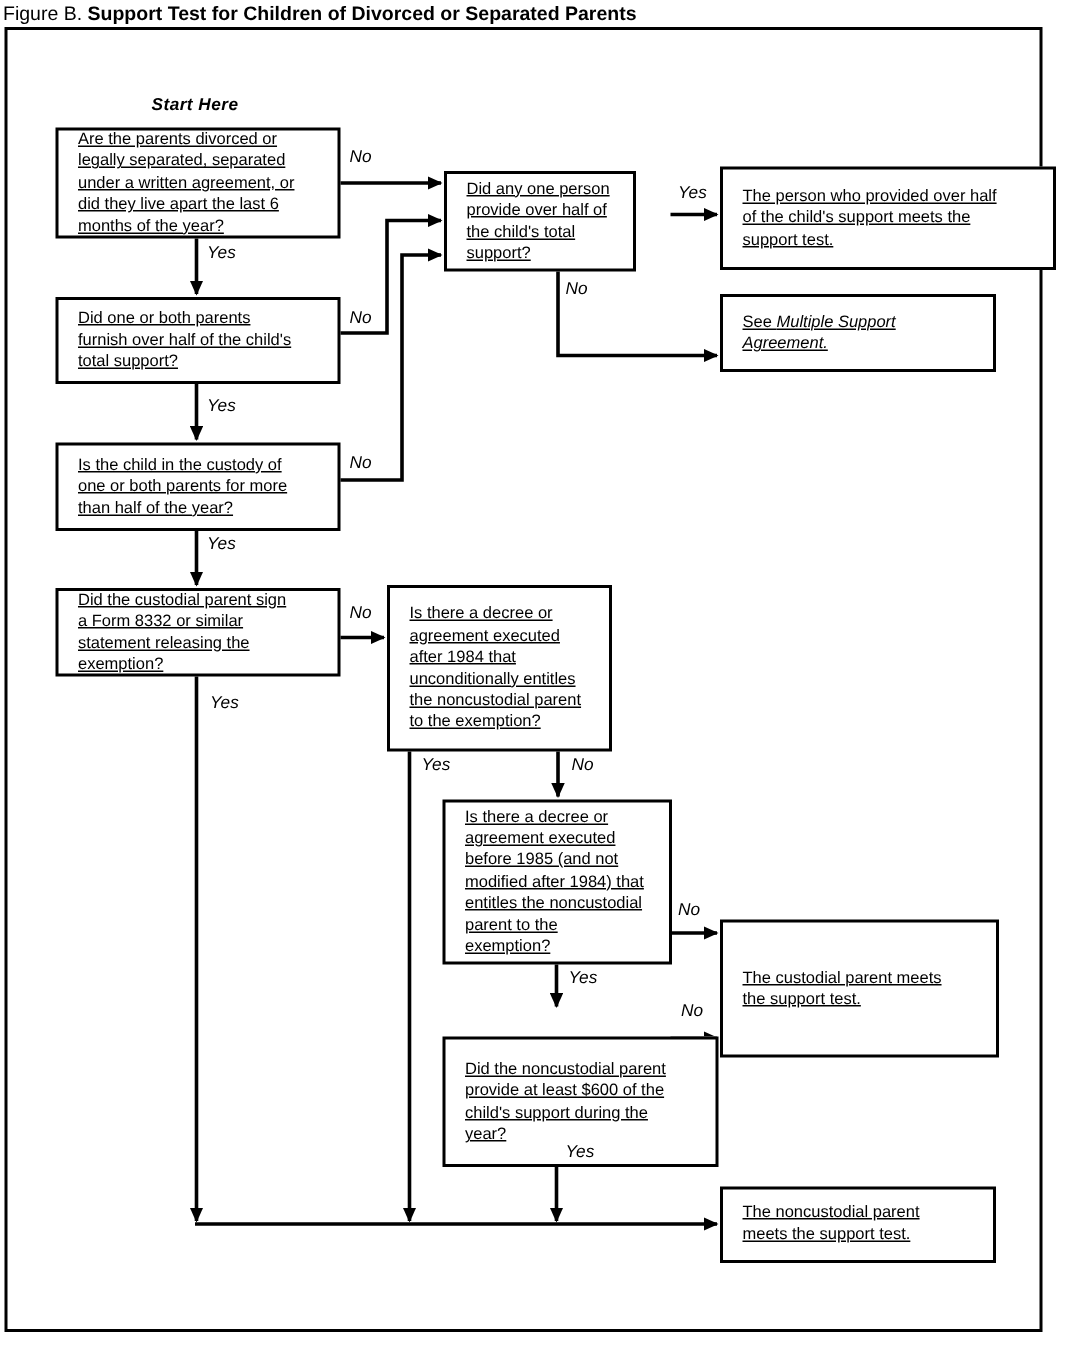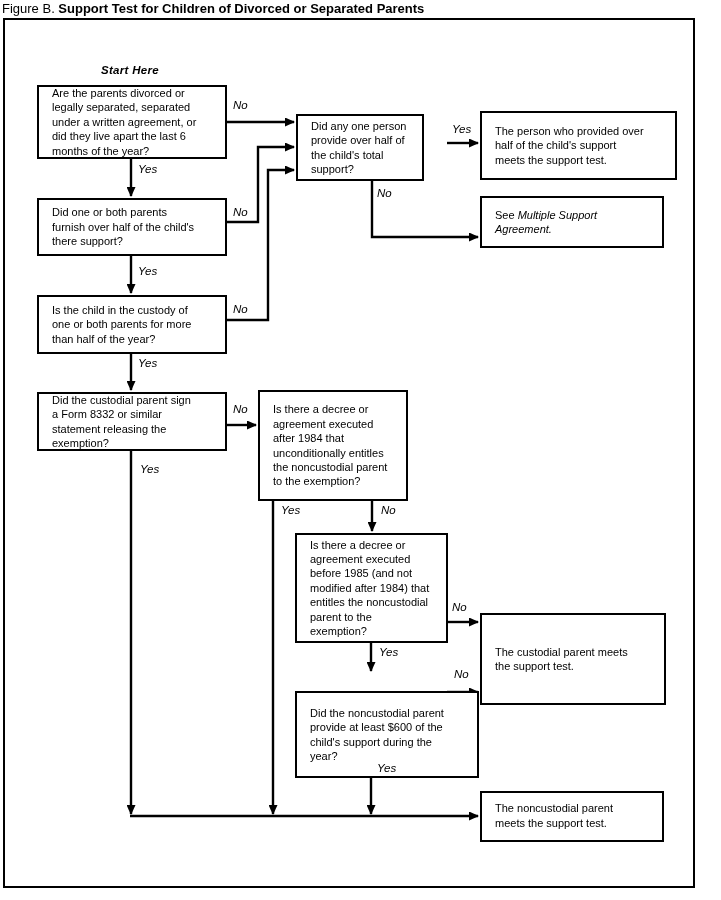--- a/index.html
+++ b/index.html
@@ -3,35 +3,35 @@
 <meta charset="utf-8">
 <style>
   html,body{margin:0;padding:0;background:#fff;}
   body{width:721px;height:900px;font-family:"Liberation Sans",sans-serif;color:#000;}
   .canvas{position:relative;width:721px;height:900px;overflow:hidden;}
   .fig-title{position:absolute;left:2px;top:1px;font-size:13px;white-space:nowrap;}
   .fig-title .bold{font-weight:bold;}
   .frame{position:absolute;left:3px;top:18px;width:692px;height:870px;border:2px solid #000;box-sizing:border-box;}
   .start{position:absolute;left:101px;top:64px;font-size:11.5px;font-weight:bold;font-style:italic;letter-spacing:.3px;}
   .node{position:absolute;border:2px solid #000;background:#fff;box-sizing:border-box;
-        font-size:11px;line-height:14.4px;display:flex;align-items:center;}
+        font-size:11px;line-height:14.4px;display:flex;align-items:center;text-decoration:underline;}
   .node > span{display:block;width:100%;}
   .lab{position:absolute;font-size:11.5px;font-style:italic;white-space:nowrap;}
   svg.wires{position:absolute;left:0;top:0;width:721px;height:900px;}
   svg.wires polyline, svg.wires line{fill:none;stroke:#000;stroke-width:2.4;}
   
   #q1{left:37px;top:85px;width:190px;height:74px;padding:2px 17px 2px 13px;}
   #q2{left:37px;top:198px;width:190px;height:58px;padding:2px 27px 2px 13px;}
   #q3{left:37px;top:295px;width:190px;height:59px;padding:2px 27px 2px 13px;}
   #q4{left:37px;top:392px;width:190px;height:59px;padding:2px 27px 2px 13px;}
   #q5{left:258px;top:390px;width:150px;height:111px;padding:2px 8px 2px 13px;}
   #q6{left:295px;top:533px;width:153px;height:110px;padding:2px 16px 2px 13px;}
   #q7{left:295px;top:673px;width:184px;height:87px;padding:2px 18px 2px 13px;margin-top:18px;}
   #anyone{left:296px;top:114px;width:128px;height:67px;padding:2px 8px 2px 13px;}
-  #person{left:480px;top:111px;width:197px;height:69px;padding:2px 29px 2px 13px;justify-content:center;}
+  #person{left:480px;top:111px;width:224px;height:69px;padding:2px 29px 2px 13px;justify-content:center;}
   #see{left:480px;top:196px;width:184px;height:52px;padding:2px 8px 2px 13px;}
   #custodial{left:480px;top:613px;width:186px;height:92px;padding:2px 24px 2px 13px;}
   #noncustodial{left:480px;top:791px;width:184px;height:51px;padding:2px 27px 4px 13px;}
 </style>
 </head>
 <body>
 
 <div class="canvas">
 
   <div class="fig-title"><span>Figure B. </span><span class="bold">Support Test for Children of Divorced or Separated Parents</span></div>
@@ -62,21 +62,21 @@
     <line x1="371" y1="759" x2="371" y2="814" marker-end="url(#arr)"></line>
     <line x1="130" y1="816" x2="478" y2="816" marker-end="url(#arr)"></line>
   </svg>
 
   <div class="start">Start Here</div>
 
   <div class="node" id="q1">
       <span>Are the parents divorced or legally separated, separated under a written agreement, or did they live apart the last 6 months of the year?</span>
     </div>
   <div class="node" id="q2">
-      <span>Did one or both parents furnish over half of the child's there support?</span>
+      <span>Did one or both parents furnish over half of the child's total support?</span>
     </div>
   <div class="node" id="q3">
       <span>Is the child in the custody of one or both parents for more than half of the year?</span>
     </div>
   <div class="node" id="q4">
       <span>Did the custodial parent sign a Form 8332 or similar statement releasing the exemption?</span>
     </div>
   <div class="node" id="q5">
       <span>Is there a decree or agreement executed after 1984 that unconditionally entitles the noncustodial parent to the exemption?</span>
     </div>

